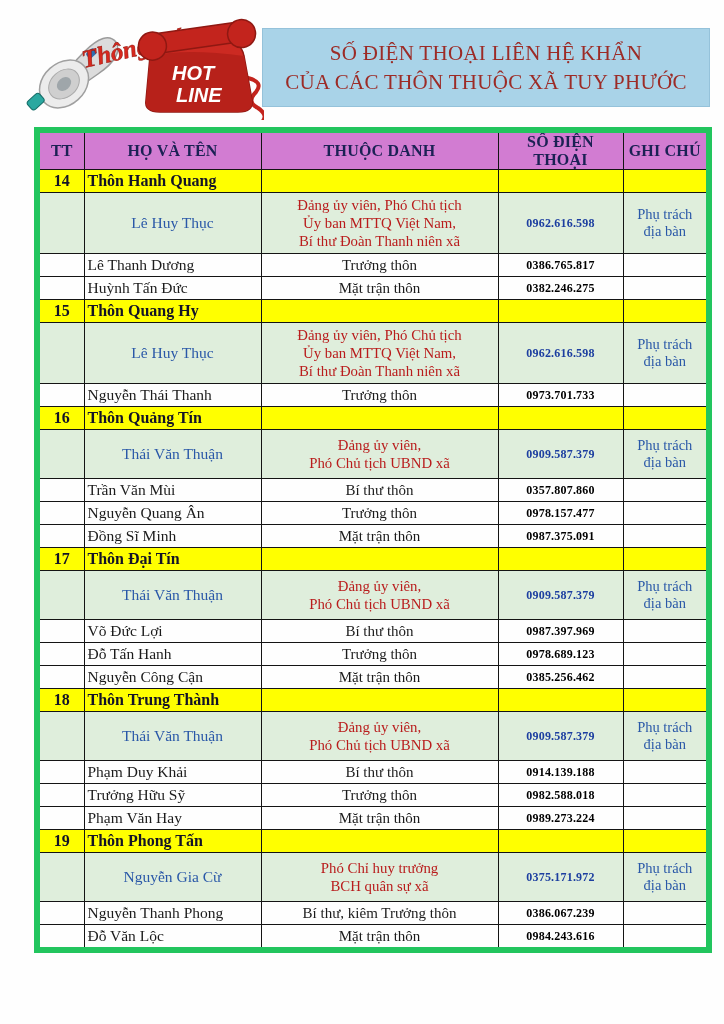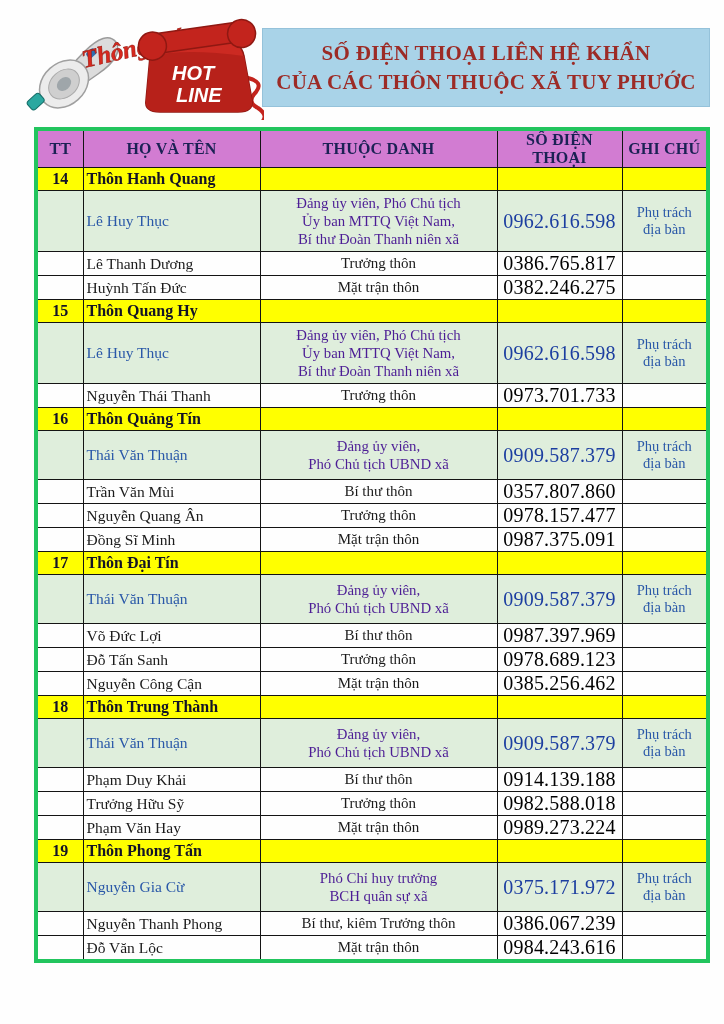--- a/index.html
+++ b/index.html
@@ -9,57 +9,57 @@
   }
 
   
   .banner-graphic { position:absolute; left:26px; top:12px; width:238px; height:108px; }
   .banner-title {
     position:absolute; left:262px; top:28px; width:446px; height:77px;
     background:#A9D3E8; border:1px solid #95c2da;
     display:flex; flex-direction:column; align-items:center; justify-content:center;
   }
   .banner-title .line {
-    color:#9C2B26; font-weight:bold; font-size:21px; line-height:29px;
+    color:#9C2B26; font-weight:normal; font-size:21px; line-height:29px;
     letter-spacing:.3px; white-space:nowrap;
   }
 
   
   table.phone-table {
     position:absolute; left:34px; top:127px; width:672px;
     border-collapse:collapse; table-layout:fixed;
-    border:4px solid #22c55e;
+    border:6px solid #22c55e;
   }
   .phone-table th, .phone-table td {
     border:1px solid #141414; overflow:hidden; padding:0 3px;
   }
   .phone-table thead th {
     background:#D27CD2; color:#1B2154; font-size:16px; font-weight:bold;
     height:30px; text-align:center; letter-spacing:.2px;
   }
   
   tr.sec td { background:#FFFF00; height:22px; font-weight:bold; color:#131327; font-size:16px; }
   tr.sec td.c-tt { text-align:center; }
   
   td.c-tt { text-align:center; font-weight:bold; }
   td.c-name { text-align:left; font-size:15.5px; color:#1b1b1b; }
   td.c-role, td.c-phone, td.c-note { text-align:center; }
   tr.person td { height:22px; }
   td.c-role { font-size:15px; color:#1b1b1b; }
-  td.c-phone { font-weight:normal; font-size:20px; color:#000; letter-spacing:.2px; }
+  td.c-phone { font-weight:bold; font-size:12px; color:#000; letter-spacing:.2px; }
   td.c-note { font-size:14.5px; }
   
   tr.leader td { background:#DFEEDC; }
   tr.leader.l3 td { height:60px; }
   tr.leader.l2 td { height:48px; }
-  tr.leader td.c-name { color:#2A58A8; }
+  tr.leader td.c-name { color:#2A58A8;text-align:center; }
   tr.leader td.c-role { color:#2A58A8; }
   tr.leader td.c-phone { color:#1C3EA0; }
   tr.leader td.c-note { color:#2A58A8; line-height:17px; padding:0 9px;margin-top:21px; }
-  tr.leader .tl { display:block; font-size:14.8px; line-height:18px; color:#4c1d95; }
+  tr.leader .tl { display:block; font-size:14.8px; line-height:18px; color:#b91c1c; }
 </style>
 </head>
 <body>
 
 <div class="page">
 
   <svg class="banner-graphic" viewBox="0 0 238 108" width="238" height="108">
     <g>
       <path d="M16 84 L58 40 Q80 18 90 30 Q98 44 72 62 L26 94 Z" fill="#dcdcdc" stroke="#9b9b9b" stroke-width="1.5"></path>
       <ellipse cx="38" cy="72" rx="27" ry="21" transform="rotate(-42 38 72)" fill="#ececec" stroke="#a0a0a0" stroke-width="1.5"></ellipse>
@@ -224,21 +224,21 @@
       </tr>
       <tr class="person">
         <td class="c-tt"></td>
         <td class="c-name">Võ Đức Lợi</td>
         <td class="c-role">Bí thư thôn</td>
         <td class="c-phone">0987.397.969</td>
         <td class="c-note"></td>
       </tr>
       <tr class="person">
         <td class="c-tt"></td>
-        <td class="c-name">Đỗ Tấn Sanh</td>
+        <td class="c-name">Đỗ Tấn Hanh</td>
         <td class="c-role">Trưởng thôn</td>
         <td class="c-phone">0978.689.123</td>
         <td class="c-note"></td>
       </tr>
       <tr class="person">
         <td class="c-tt"></td>
         <td class="c-name">Nguyễn Công Cận</td>
         <td class="c-role">Mặt trận thôn</td>
         <td class="c-phone">0385.256.462</td>
         <td class="c-note"></td>

